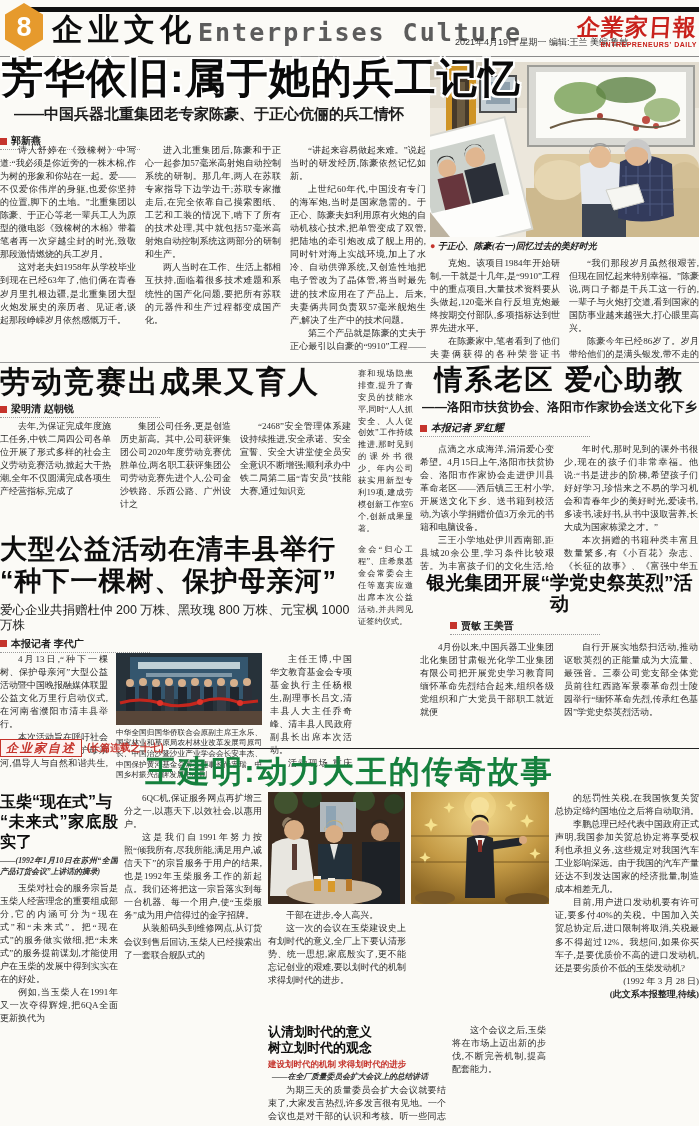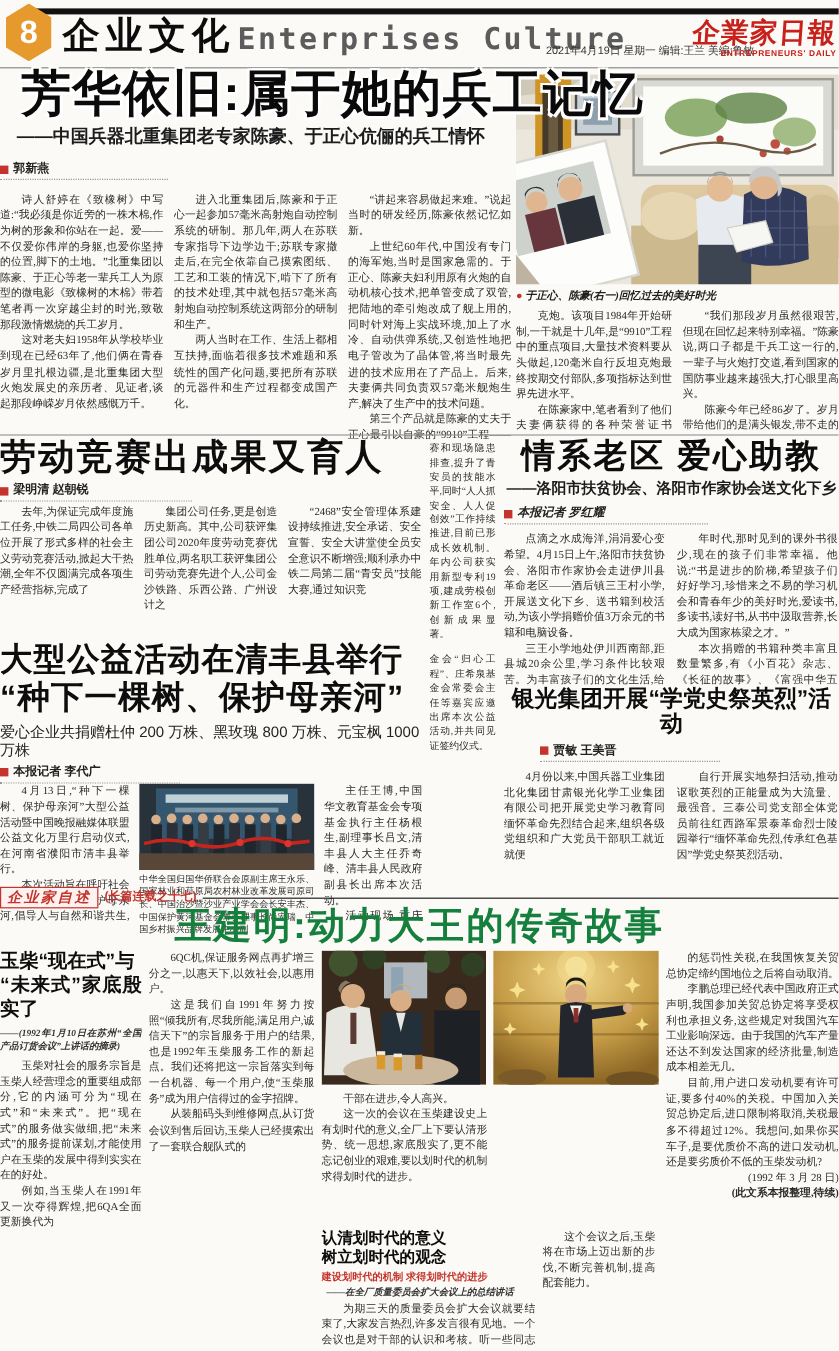--- a/index.html
+++ b/index.html
@@ -26,28 +26,28 @@
   .byline{display:flex;align-items:center;gap:4px;border-bottom:1px dotted #9a9a9a;
        padding-bottom:3px;font:700 10px/1 "Liberation Sans",sans-serif;color:#222;}
   .redsq{width:7px;height:7px;background:#c5342c;flex:0 0 auto;}
   .cols{display:flex;overflow:hidden;}
   .col{overflow:hidden;text-align:justify;font-size:9px;line-height:1.45;color:#2b2b2b;}
   .col p{margin:0;text-indent:2em;}
   .cap{font:700 9px/1.3 "Liberation Serif",serif;font-style:italic;color:#1e1e1e;}
   .dot{color:#c5342c;font-style:normal;}
   svg{display:block;}
   
-  .m-title{position:absolute;left:18px;top:58px;z-index:3;font:900 41px/1 "Liberation Sans","DejaVu Sans",sans-serif;
+  .m-title{position:absolute;left:2px;top:58px;z-index:3;font:900 41px/1 "Liberation Sans","DejaVu Sans",sans-serif;
        color:#0a0a0a;letter-spacing:1px;white-space:nowrap;
        text-shadow:-2px -2px 0 #fff,2px -2px 0 #fff,-2px 2px 0 #fff,2px 2px 0 #fff;text-align:right;}
   .m-sub{position:absolute;left:14px;top:106px;z-index:3;font:700 15px/1 "Liberation Sans",sans-serif;color:#1c1c1c;}
   .m-photo{position:absolute;left:430px;top:62px;width:269px;height:175px;}
   .m-cap{position:absolute;left:430px;top:241px;width:269px;}
   .m-byline{position:absolute;left:0;top:136px;width:140px;}
-  .m-cols{position:absolute;left:0;top:160px;width:426px;height:206px;gap:9px;}
+  .m-cols{position:absolute;left:0;top:144px;width:426px;height:206px;gap:9px;}
   .m-cols .col{width:136px;}
   .m-cols2{position:absolute;left:430px;top:257px;width:269px;height:105px;gap:9px;}
   .m-cols2 .col{width:130px;font-family:Liberation Serif, serif;}
   .mid-rule{position:absolute;left:0;right:0;top:362px;border-top:1px solid #999;}
   
   .lab-title{position:absolute;left:0;top:367px;font:900 30px/1 "Liberation Sans",sans-serif;color:#0d0d0d;letter-spacing:2px;}
   .lab-byline{position:absolute;left:0;top:404px;width:160px;}
   .lab-cols{position:absolute;left:0;top:420px;width:352px;height:111px;gap:9px;}
   .lab-cols .col{width:111px;}
   
@@ -227,21 +227,21 @@
       </div>
     <div class="col">
         <p>集团公司任务,更是创造历史新高。其中,公司获评集团公司2020年度劳动竞赛优胜单位,两名职工获评集团公司劳动竞赛先进个人,公司金沙铁路、乐西公路、广州设计之</p>
       </div>
     <div class="col">
         <p>“2468”安全管理体系建设持续推进,安全承诺、安全宣誓、安全大讲堂使全员安全意识不断增强;顺利承办中铁二局第二届“青安员”技能大赛,通过知识竞</p>
       </div>
   </div>
 
   <div class="narrow">
-    <p>赛和现场隐患排查,提升了青安员的技能水平,同时“人人抓安全、人人促创效”工作持续推进,目前已形成长效机制。年内公司获实用新型专利19项,建成劳模创新工作室6个,创新成果显著。</p>
+    <p>赛和现场隐患排查,提升了青安员的技能水平,同时“人人抓安全、人人促创效”工作持续推进,那时见到的课外书很少。年内公司获实用新型专利19项,建成劳模创新工作室6个,创新成果显著。</p>
     <p>金会“归心工程”、庄希泉基金会常委会主任等嘉宾应邀出席本次公益活动,并共同见证签约仪式。</p>
   </div>
 
   <div class="eld">
     <div class="t">情系老区 爱心助教</div>
     <div class="s">——洛阳市扶贫协会、洛阳市作家协会送文化下乡</div>
     <div class="byline">
       <span class="redsq"></span>
       <span>本报记者 罗红耀</span>
     </div>

